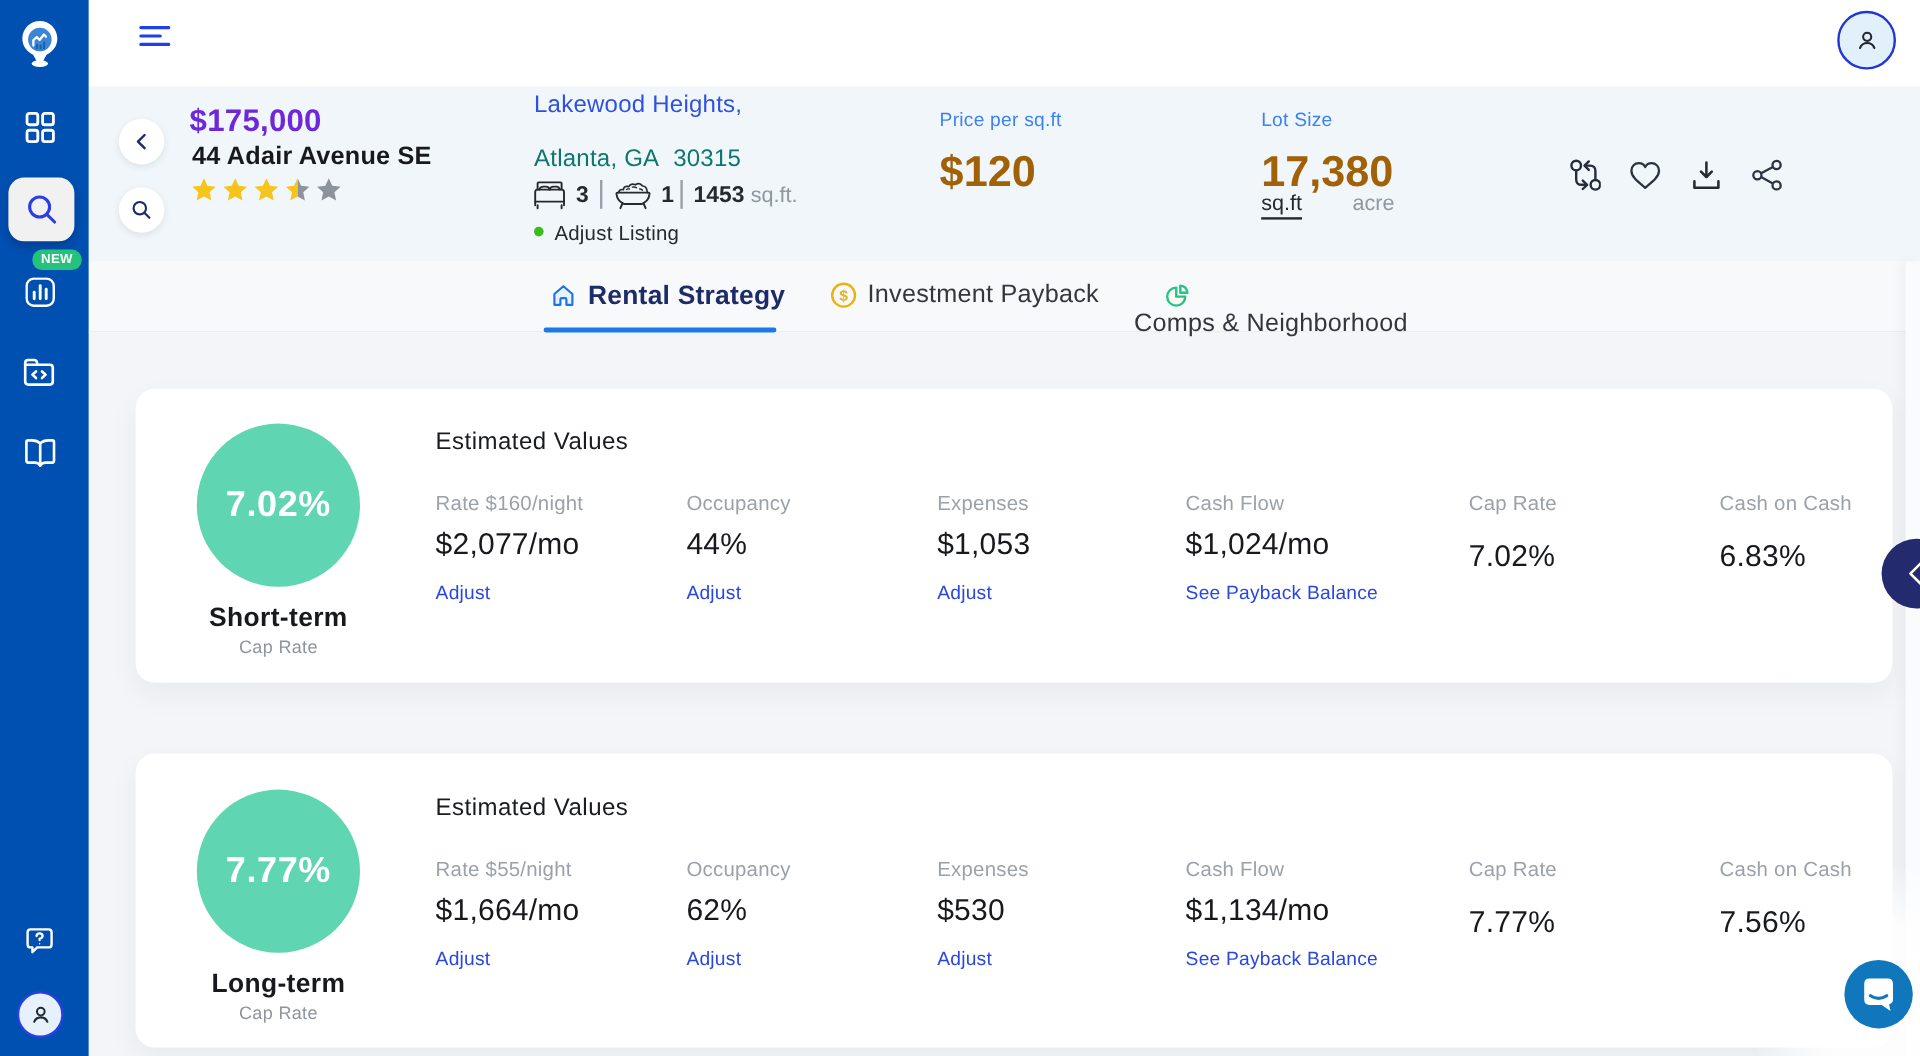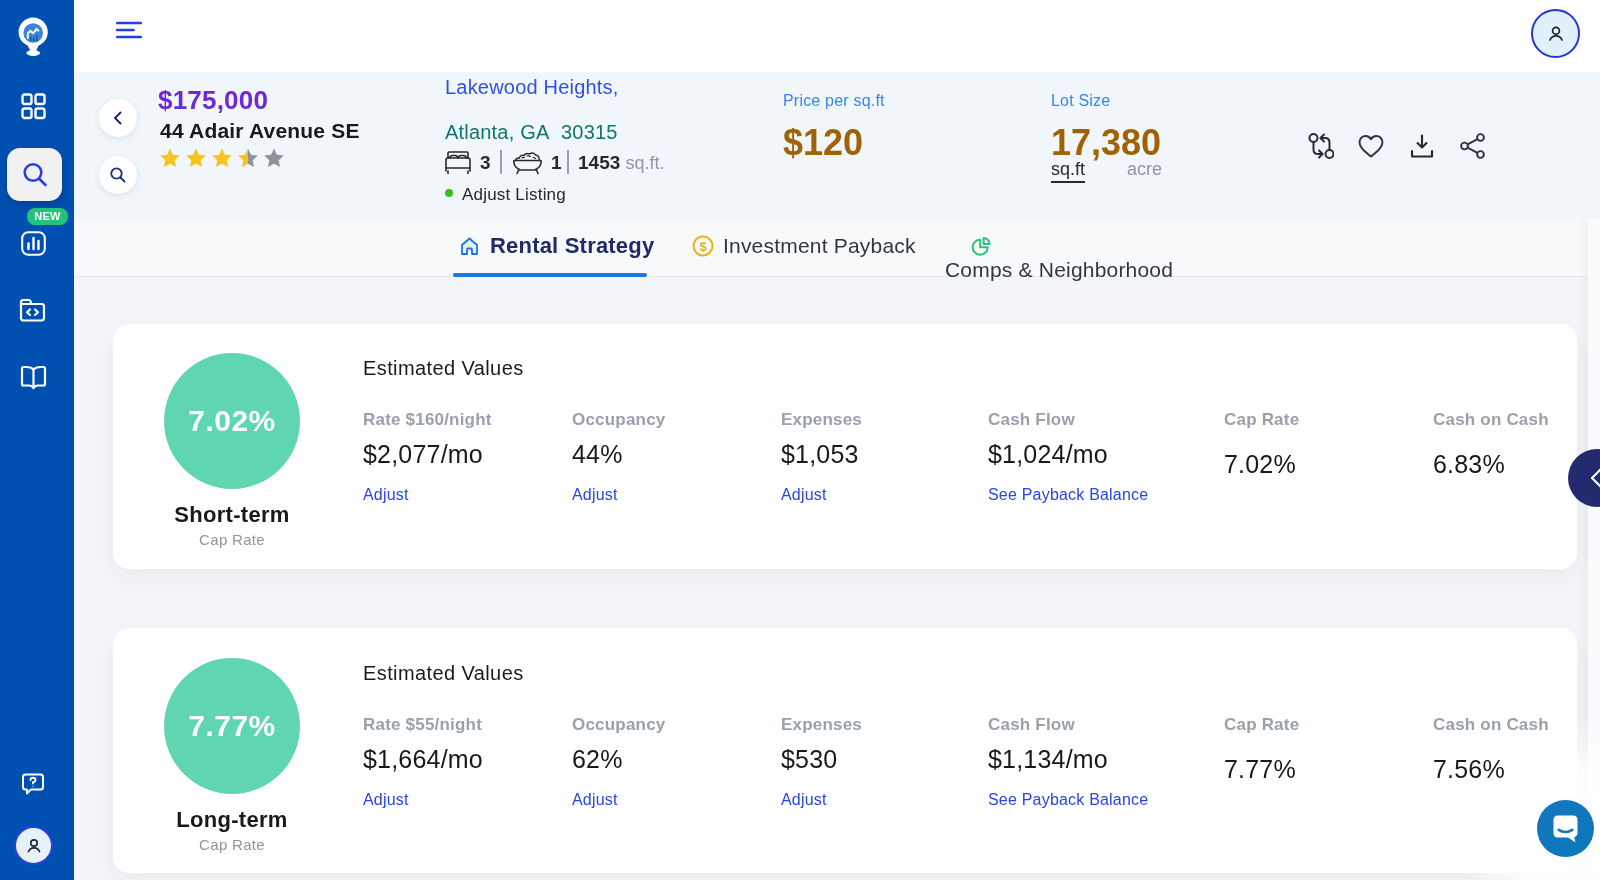--- a/index.html
+++ b/index.html
@@ -14,21 +14,21 @@
   #tabbar { left:74px; top:218px; width:1526px; height:59px; background:#f7f9fb; border-bottom:1px solid #e7eaee; }
   #content { left:74px; top:277px; width:1526px; height:603px; background:#f3f5f8; }
   .card { background:#ffffff; border-radius:16px; box-shadow:0 10px 24px rgba(30,42,70,0.05); }
   #card1 { left:113px; top:324px; width:1464px; height:245px; }
   #card2 { left:113px; top:628px; width:1464px; height:245px; }
   .circle-big { width:136px; height:136px; border-radius:50%; background:#5fd5b1; color:#fff;
      font-weight:bold; font-size:30px; display:flex; align-items:center; justify-content:center; letter-spacing:0.5px;}
   .term { width:220px; text-align:center; font-weight:bold; font-size:22px; color:#17191d; letter-spacing:0.3px;}
   .caprate-sub { width:220px; text-align:center; font-size:15px; color:#8e959e; letter-spacing:0.3px;}
   .est { font-size:20px; color:#191b1e; letter-spacing:0.4px; }
-  .col-label { font-size:17px; color:#9ba1aa; letter-spacing:0.2px;font-weight:bold; }
+  .col-label { font-size:17px; color:#9ba1aa; letter-spacing:0.2px; }
   .col-value { font-size:25px; color:#17191d; letter-spacing:0.2px; }
   .col-link { font-size:16px; color:#2946e4; letter-spacing:0.2px; }
   .circ-btn { width:38px; height:38px; border-radius:50%; background:#fff; box-shadow:0 2px 6px rgba(40,60,90,0.10);
      display:flex; align-items:center; justify-content:center; }
   .lbl { font-size:16px; color:#3b82f6; letter-spacing:0.2px; }
   .big-val { font-size:36px; font-weight:bold; color:#a16207; }
 </style>
 </head>
 <body>
 <div id="sidebar" class="abs"></div>

